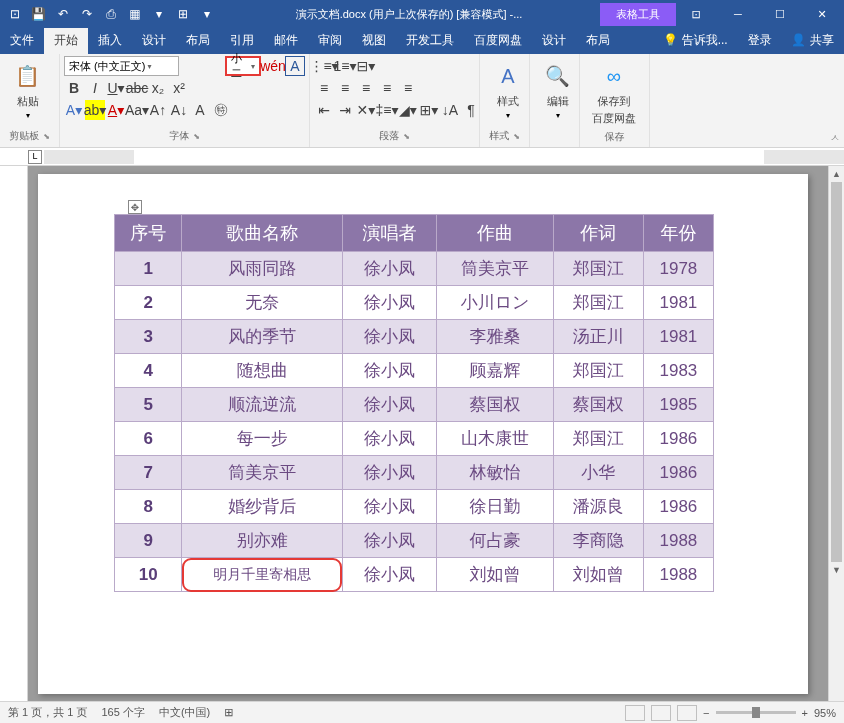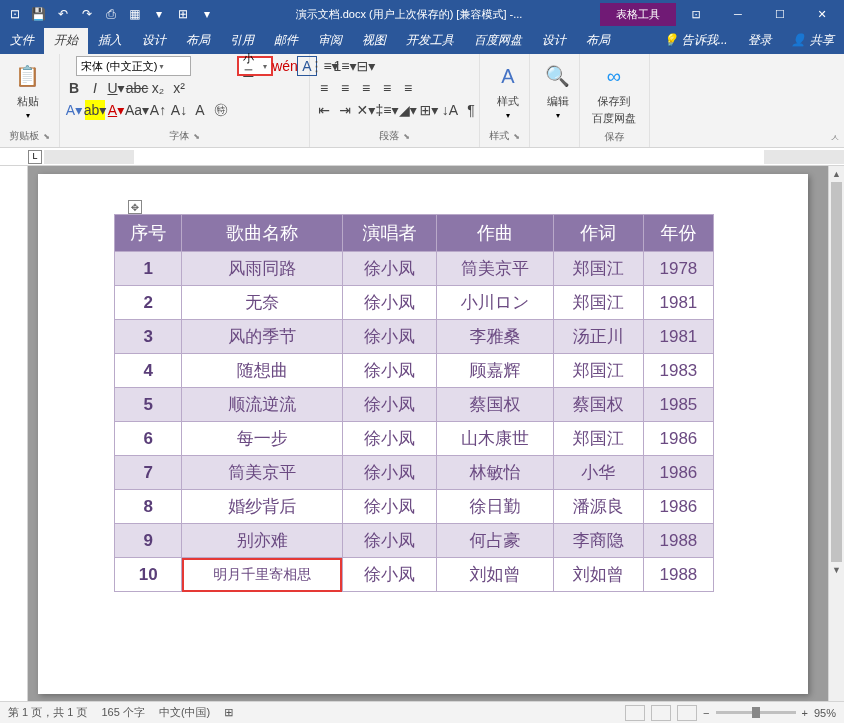--- a/index.html
+++ b/index.html
@@ -1,59 +1,59 @@
 <!DOCTYPE html>
 <html><head>
 <meta charset="utf-8">
 <style>
 * { margin: 0; padding: 0; box-sizing: border-box; font-family: "Microsoft YaHei", sans-serif; }
 body { background: #fff; width: 844px; height: 723px; overflow: hidden; position: relative; }
 .titlebar { background: #2b579a; height: 28px; display: flex; align-items: center; color: #fff; font-size: 11px; }
 .qat { display: flex; gap: 2px; padding: 0 4px; }
 .qat-btn { width: 22px; height: 22px; display: flex; align-items: center; justify-content: center; color: #fff; font-size: 12px; }
 .title-text { flex: 1; text-align: center; white-space: nowrap; overflow: hidden; }
-.table-tools-tab { background: #701a75; padding: 4px 16px; margin-left: 4px; }
+.table-tools-tab { background: #8b5cf6; padding: 4px 16px; margin-left: 4px; }
 .win-controls { display: flex; gap: 2px; padding-right: 2px; }
 .win-btn { width: 40px; height: 24px; display: flex; align-items: center; justify-content: center; }
-.tabs { background: #2b579a; height: 26px; display: flex; color: #fff; font-size: 12px; font-style: italic; }
+.tabs { background: #2b579a; height: 26px; display: flex; color: #fff; font-size: 12px; }
 .tab { padding: 4px 10px; cursor: pointer; }
 .tab.active { background: #f3f3f3; color: #404040; }
 .tab-right { margin-left: auto; display: flex; }
 .ribbon { background: #f3f3f3; height: 94px; display: flex; border-bottom: 1px solid #d4d4d4; position: relative; }
 .ribbon-group { border-right: 1px solid #e1e1e1; padding: 2px 4px; display: flex; flex-direction: column; height: 100%; }
 .group-content { flex: 1; display: flex; align-items: flex-start; gap: 2px; }
 .group-label { font-size: 10px; color: #666; text-align: center; padding-bottom: 2px; display: flex; justify-content: center; align-items: center; gap: 4px; }
 .dialog-launcher { font-size: 8px; color: #888; }
 .big-btn { display: flex; flex-direction: column; align-items: center; justify-content: center; padding: 4px 8px; gap: 2px; }
 .big-btn-icon { width: 32px; height: 32px; display: flex; align-items: center; justify-content: center; font-size: 20px; }
 .big-btn-label { font-size: 11px; color: #444; }
 .font-row { display: flex; gap: 2px; align-items: center; }
 .font-combo { height: 20px; border: 1px solid #ababab; background: #fff; font-size: 11px; padding: 0 4px; display: flex; align-items: center; }
-.font-name { width: 115px; margin-left: 12px; }
+.font-name { width: 115px; }
 .font-size { width: 36px; border: 2px solid #e53935; justify-content: space-between; margin-left: 44px; }
 .combo-arrow { font-size: 8px; color: #666; margin-left: 2px; }
 .icon-btn { width: 20px; height: 20px; display: flex; align-items: center; justify-content: center; font-size: 14px; color: #444; }
 .icon-row { display: flex; gap: 1px; }
 .font-group-inner { display: flex; flex-direction: column; gap: 2px; }
 .collapse { position: absolute; right: 4px; bottom: 2px; font-size: 10px; color: #888; }
 .ruler-h { height: 18px; background: #fff; border-bottom: 1px solid #d4d4d4; display: flex; align-items: center; padding-left: 28px; }
 .ruler-h-inner { flex: 1; background: linear-gradient(90deg, #e6e6e6 0 90px, #fff 90px 720px, #e6e6e6 720px); height: 14px; position: relative; }
 .doc-area { display: flex; height: 535px; background: #9b9b9b; }
 .ruler-v { width: 28px; background: #fff; border-right: 1px solid #d4d4d4; }
 .ruler-v-inner { width: 14px; margin: 0 auto; height: 100%; background: #fff; }
 .page-wrap { flex: 1; overflow: auto; background: #9b9b9b; padding: 8px 0 0 10px; }
 .page { background: #fff; width: 770px; min-height: 520px; box-shadow: 2px 2px 6px rgba(0,0,0,.3); padding: 40px 28px 20px 76px; position: relative; }
 .table-anchor { position: absolute; left: 90px; top: 26px; width: 14px; height: 14px; border: 1px solid #888; font-size: 10px; display: flex; align-items: center; justify-content: center; color: #666; }
 table { border-collapse: collapse; width: 600px; }
 th, td { border: 1px solid #b9a9c9; text-align: center; padding: 5px 4px; font-size: 17px; color: #6b4a82; }
 th { background: #8c76a8; color: #fff; font-weight: 400; font-size: 18px; padding: 6px 4px; }
 tr:nth-child(odd) td { background: #e3dceb; }
 tr:nth-child(even) td { background: #fff; }
 td.seq { font-weight: 700; color: #5a3e78; }
-td.highlight { outline: 2px solid #e53935; outline-offset: -2px; font-size: 14px; }
+td.highlight { outline: 2px solid #e53935; outline-offset: -2px; font-size: 14px; border-radius: 9px; }
 .vscroll { position: absolute; right: 0; top: 166px; width: 16px; height: 535px; background: #f0f0f0; border-left: 1px solid #d4d4d4; }
 .vscroll-btn { height: 16px; background: #f0f0f0; display: flex; align-items: center; justify-content: center; font-size: 9px; color: #666; }
 .vscroll-thumb { background: #c2c2c2; height: 380px; margin: 0 2px; }
 .statusbar { position: absolute; bottom: 0; width: 100%; height: 22px; background: #f3f3f3; border-top: 1px solid #d4d4d4; display: flex; align-items: center; font-size: 11px; color: #555; padding: 0 8px; gap: 14px; }
 .status-right { margin-left: auto; display: flex; align-items: center; gap: 6px; }
 .view-btn { width: 20px; height: 16px; border: 1px solid #c0c0c0; }
 .zoom-track { width: 80px; height: 3px; background: #c0c0c0; position: relative; }
 .zoom-thumb { position: absolute; top: -4px; left: 36px; width: 8px; height: 11px; background: #888; }
 </style>
 </head>

